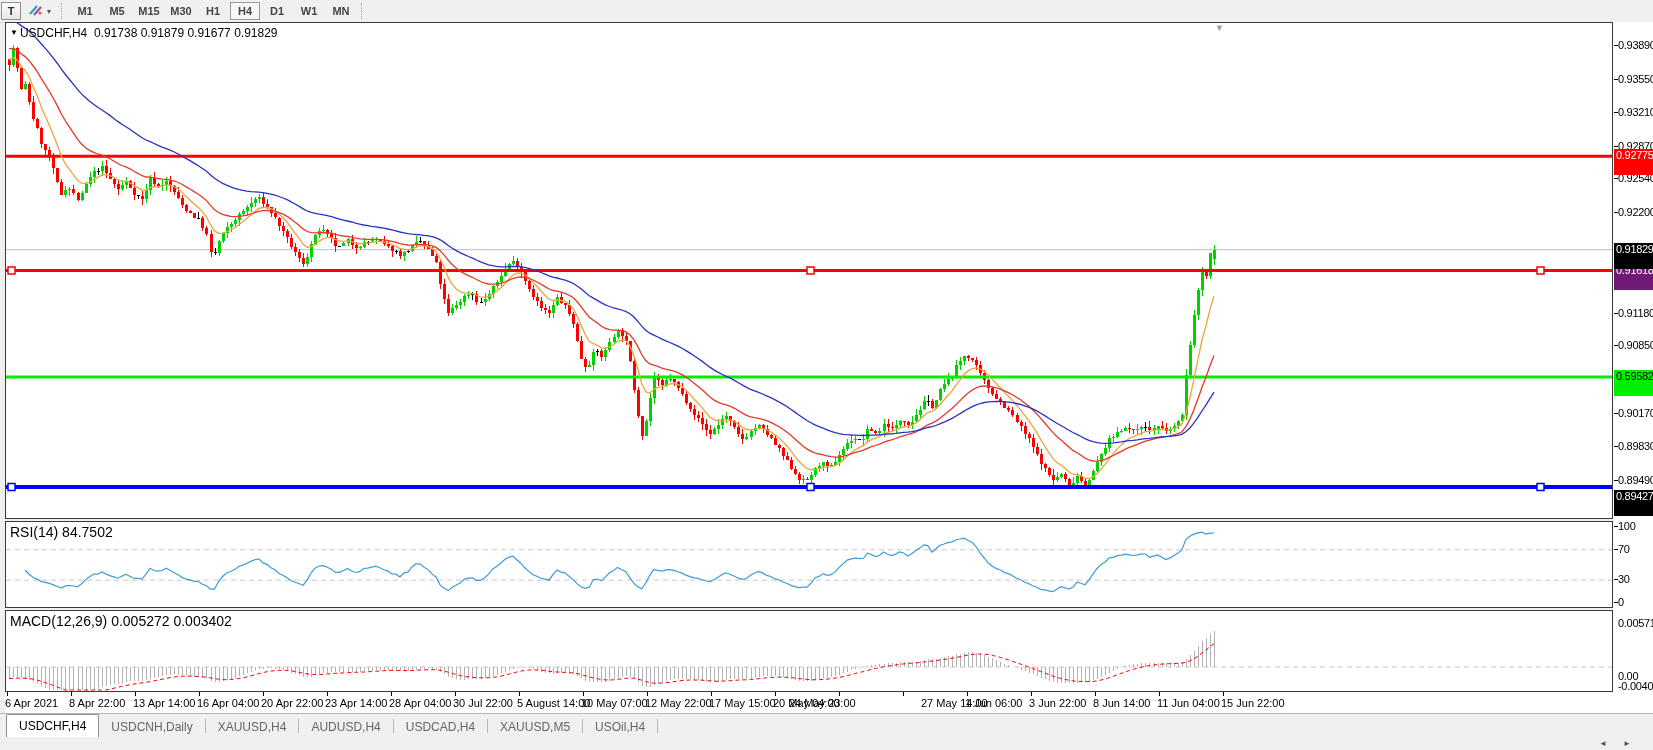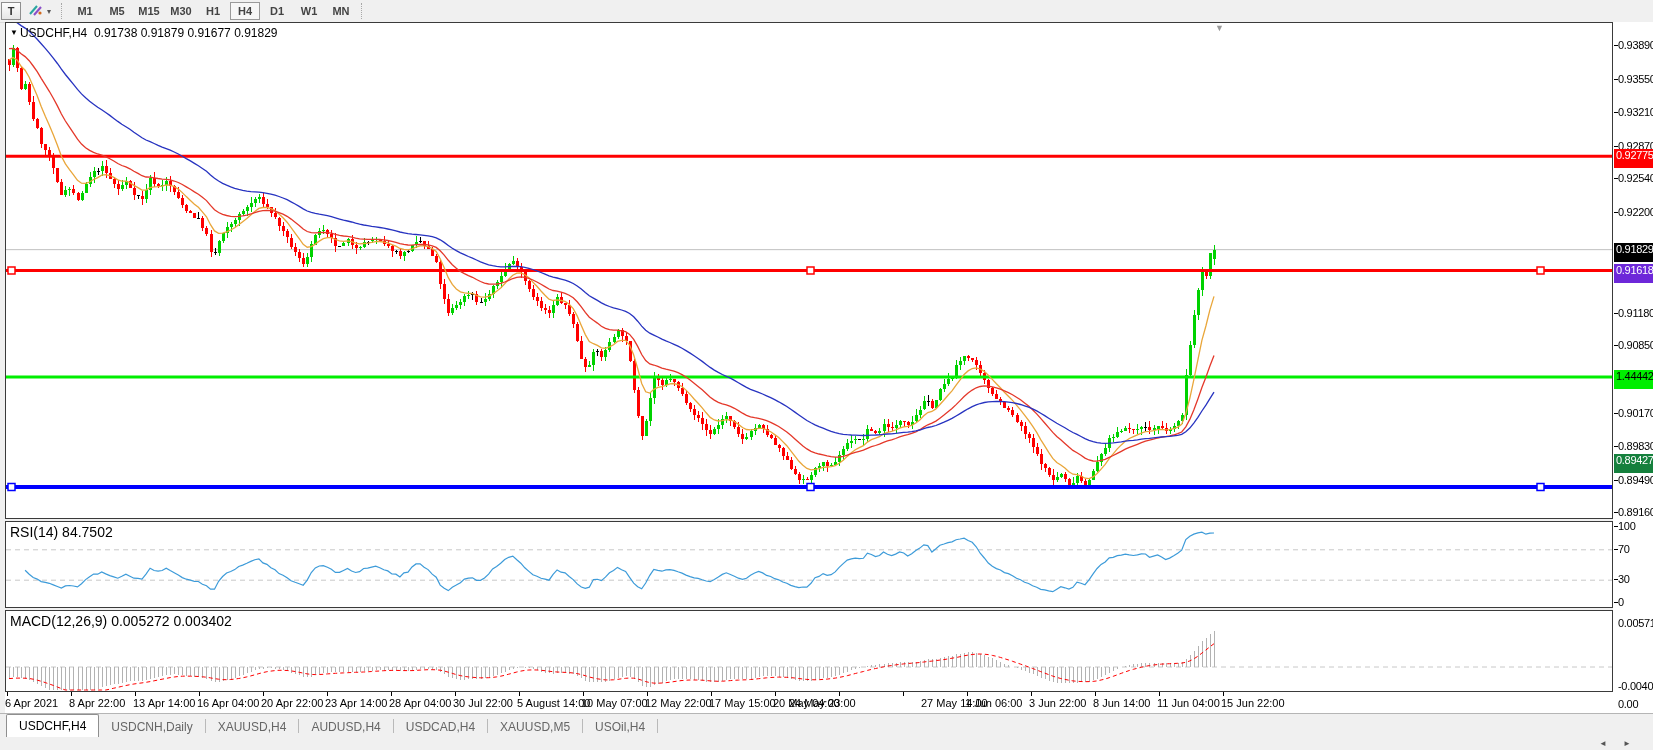--- a/index.html
+++ b/index.html
@@ -16,21 +16,21 @@
   
   .panel{position:absolute;background:#fff;border:1px solid #3a3a3a;box-sizing:border-box;}
   #mainPanel{left:5px;top:22px;width:1608px;height:497px;}
   #rsiPanel{left:5px;top:521px;width:1608px;height:87px;}
   #macdPanel{left:5px;top:610px;width:1608px;height:82px;}
   svg{position:absolute;left:0;top:0;}
   #axisCol{position:absolute;left:1613px;top:22px;width:40px;height:691px;background:#fff;}
   #timeStrip{position:absolute;left:5px;top:692px;width:1608px;height:21px;background:#fff;}
   .ptick{position:absolute;left:1px;width:4px;height:1px;background:#000;}
   .plabel{position:absolute;left:5px;font-size:11px;color:#000;line-height:12px;letter-spacing:-0.3px;white-space:nowrap;}
-  .pspecial{position:absolute;left:1px;width:39px;font-size:11px;line-height:13px;height:19px;text-align:left;padding-left:2px;letter-spacing:-0.3px;box-sizing:border-box;white-space:nowrap;}
+  .pspecial{position:absolute;left:1px;width:39px;font-size:11px;line-height:13px;height:26px;text-align:left;padding-left:2px;letter-spacing:-0.3px;box-sizing:border-box;white-space:nowrap;}
   .tlabel{position:absolute;top:5px;font-size:11px;color:#000;white-space:nowrap;}
   .ttick{position:absolute;top:0;width:1px;height:4px;background:#000;}
   .paneLabel{position:absolute;font-size:14px;color:#000;white-space:nowrap;}
   #chartTitle{position:absolute;left:10px;top:26px;font-size:12px;color:#000;white-space:nowrap;z-index:5;}
   #chartTitle .tri{font-size:8px;vertical-align:2px;margin-right:2px;}
   #shiftMarker{position:absolute;left:1215px;top:23px;font-size:9px;color:#9a9a9a;z-index:4;}
   
   #tabbar{position:absolute;left:0;top:713px;width:1653px;height:24px;background:#f0f0f0;border-top:1px solid #b5b5b5;display:flex;align-items:flex-end;padding-left:6px;box-sizing:border-box;}
   .tab{height:21px;display:flex;align-items:center;padding:0 12px;font-size:12px;color:#666;cursor:default;}
   .tab.active{background:#fff;border:1px solid #8f8f8f;border-bottom:none;color:#000;height:22px;border-radius:2px 2px 0 0;}
@@ -1042,34 +1042,34 @@
       <div class="plabel" style="top: 317.395px;">0.90850</div>
       <div class="ptick" style="top: 390.589px;"></div>
       <div class="plabel" style="top: 384.589px;">0.90170</div>
       <div class="ptick" style="top: 424.186px;"></div>
       <div class="plabel" style="top: 418.186px;">0.89830</div>
       <div class="ptick" style="top: 457.783px;"></div>
       <div class="plabel" style="top: 451.783px;">0.89490</div>
       <div class="ptick" style="top: 490.391px;"></div>
       <div class="plabel" style="top: 484.391px;">0.89160</div>
       <div class="pspecial" style="top: 127.178px; background: rgb(255, 0, 0); color: rgb(255, 255, 255);">0.92775</div>
-      <div class="pspecial" style="top: 241.506px; background: #6d28d9; color: rgb(255, 255, 255);">0.91618</div>
-      <div class="pspecial" style="top: 348.126px; background: rgb(0, 238, 0); color: rgb(0, 0, 0);">1.44442</div>
-      <div class="pspecial" style="top: 432px; background: #15803d; color: rgb(255, 255, 255);">0.89427</div>
+      <div class="pspecial" style="top: 241.506px; background: #701a75; color: rgb(255, 255, 255);">0.91618</div>
+      <div class="pspecial" style="top: 348.126px; background: rgb(0, 238, 0); color: rgb(0, 0, 0);">0.59582</div>
+      <div class="pspecial" style="top: 468px; background: #000000; color: rgb(255, 255, 255);">0.89427</div>
       <div class="pspecial" style="top: 220.656px; background: rgb(0, 0, 0); color: rgb(255, 255, 255);">0.91829</div>
       <div class="plabel" style="top: 498px;">100</div>
       <div class="ptick" style="top: 504px;"></div>
       <div class="plabel" style="top: 520.8px;">70</div>
       <div class="ptick" style="top: 526.8px;"></div>
       <div class="plabel" style="top: 551.2px;">30</div>
       <div class="ptick" style="top: 557.2px;"></div>
       <div class="plabel" style="top: 574px;">0</div>
       <div class="ptick" style="top: 580px;"></div>
       <div class="plabel" style="top: 595.115px;">0.005718</div>
-      <div class="plabel" style="top: 676px; text-align: right;">0.00</div>
+      <div class="plabel" style="top: 648px; text-align: right;">0.00</div>
       <div class="plabel" style="top: 658px;">-0.004095</div>
     </div>
   <div id="timeStrip">
       <div class="ttick" style="left: 2px;"></div>
       <div class="tlabel" style="left: 0px;">6 Apr 2021</div>
       <div class="ttick" style="left: 66px;"></div>
       <div class="tlabel" style="left: 64px;">8 Apr 22:00</div>
       <div class="ttick" style="left: 130px;"></div>
       <div class="tlabel" style="left: 128px;">13 Apr 14:00</div>
       <div class="ttick" style="left: 194px;"></div>

